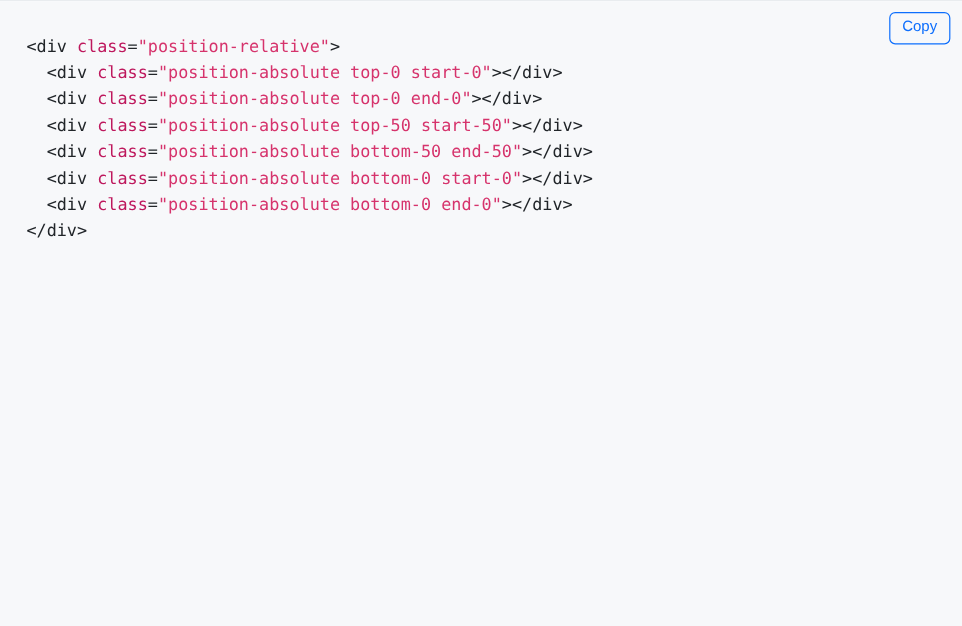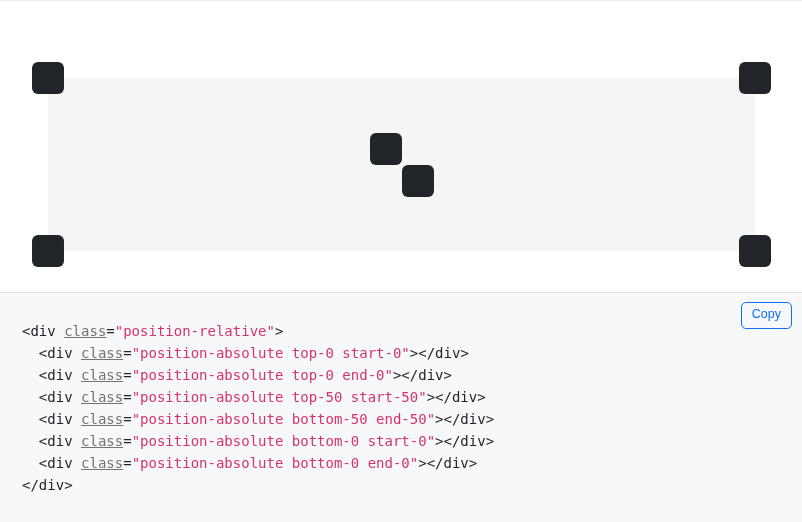--- a/index.html
+++ b/index.html
@@ -14,21 +14,21 @@
     overflow: hidden;
   }
 
   .docs-example-wrapper {
     width: 802px;
     height: 522px;
     position: relative;
     box-sizing: border-box;
     border-top: 1px solid #e9ecef;
     display: flex;
-    flex-direction: column;
+    flex-direction: row;
   }
 
   
   .preview-pane {
     position: relative;
     background: #ffffff;
     height: 292px;
     box-sizing: border-box;
     border-bottom: 1px solid #dee2e6;
     flex: 0 0 auto;
@@ -87,21 +87,21 @@
     font-family: "Liberation Mono", monospace;
     font-size: 14px;
     line-height: 21px;
     color: #212529;
     white-space: pre;
     tab-size: 2;
   }
 
   .tok-punct { color: #212529; }
   .tok-tag   { color: #212529; margin-top: 28px; }
-  .tok-attr  { color: #737373; text-decoration: underline; }
+  .tok-attr  { color: #be185d; }
   .tok-eq    { color: #212529; }
   .tok-str   { color: #d6336c; }
 </style>
 </head>
 <body>
 
 <div class="docs-example-wrapper">
 
   <div class="preview-pane">
     <div class="position-relative-box">

